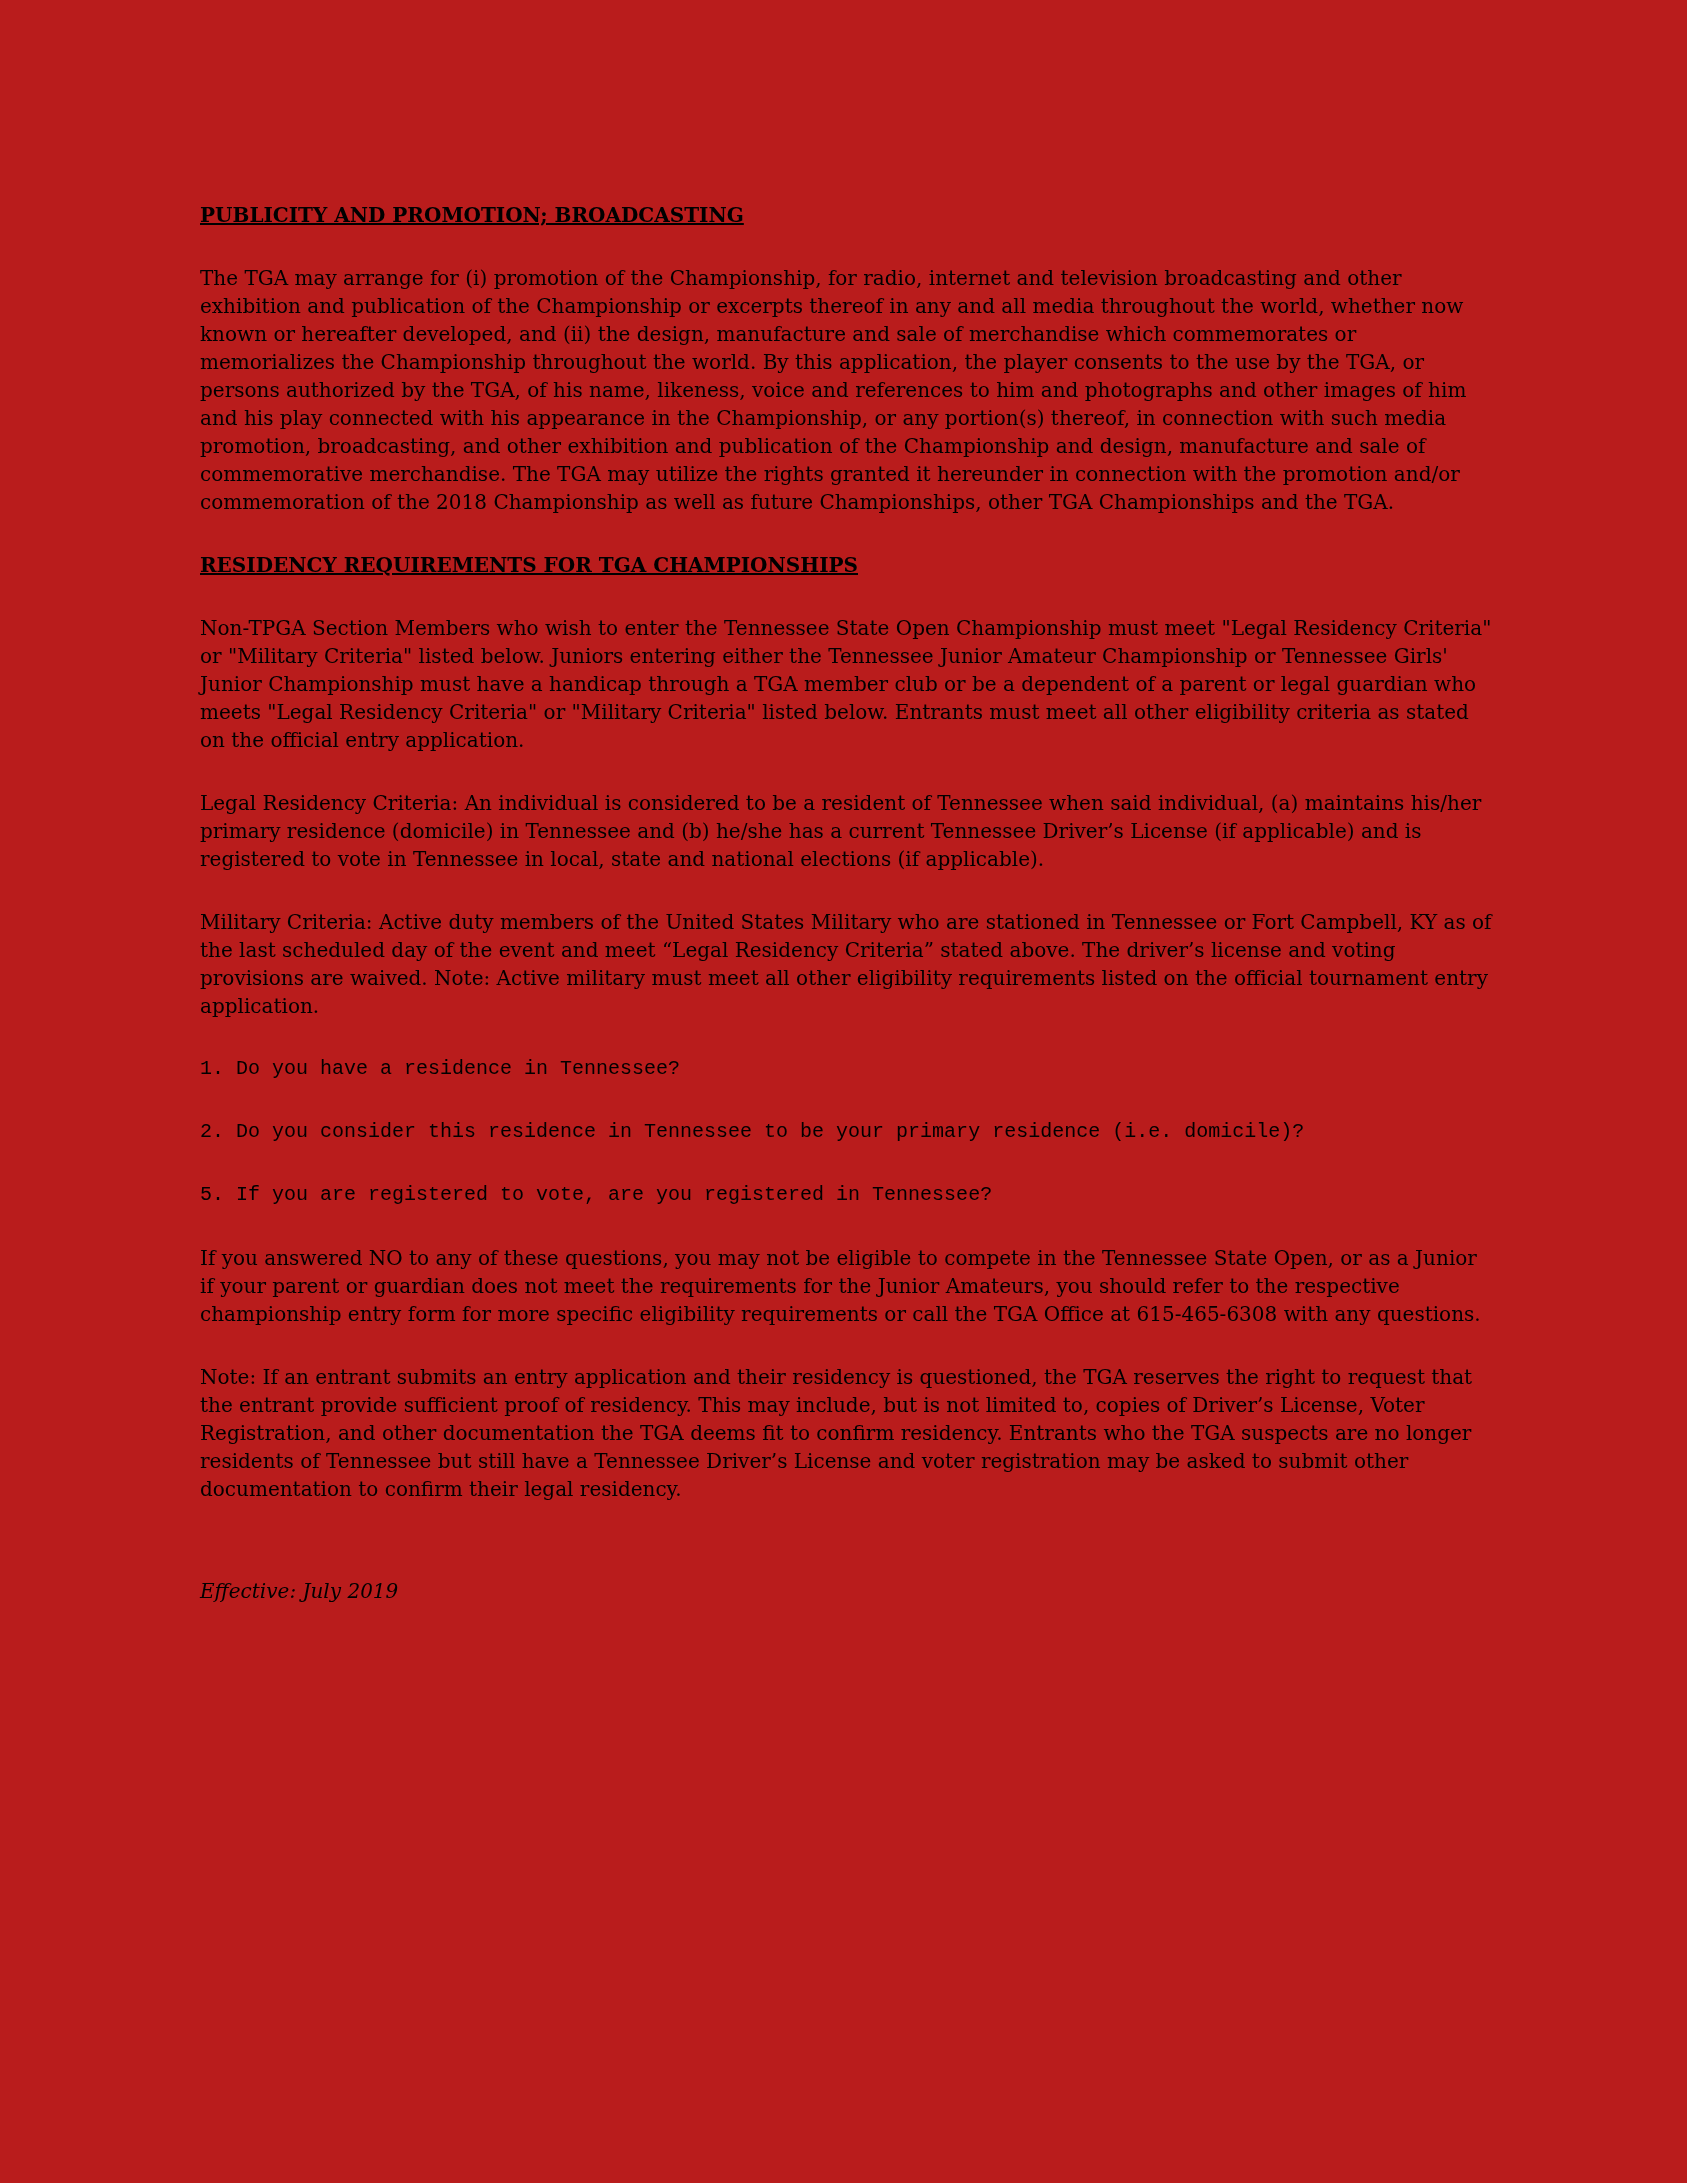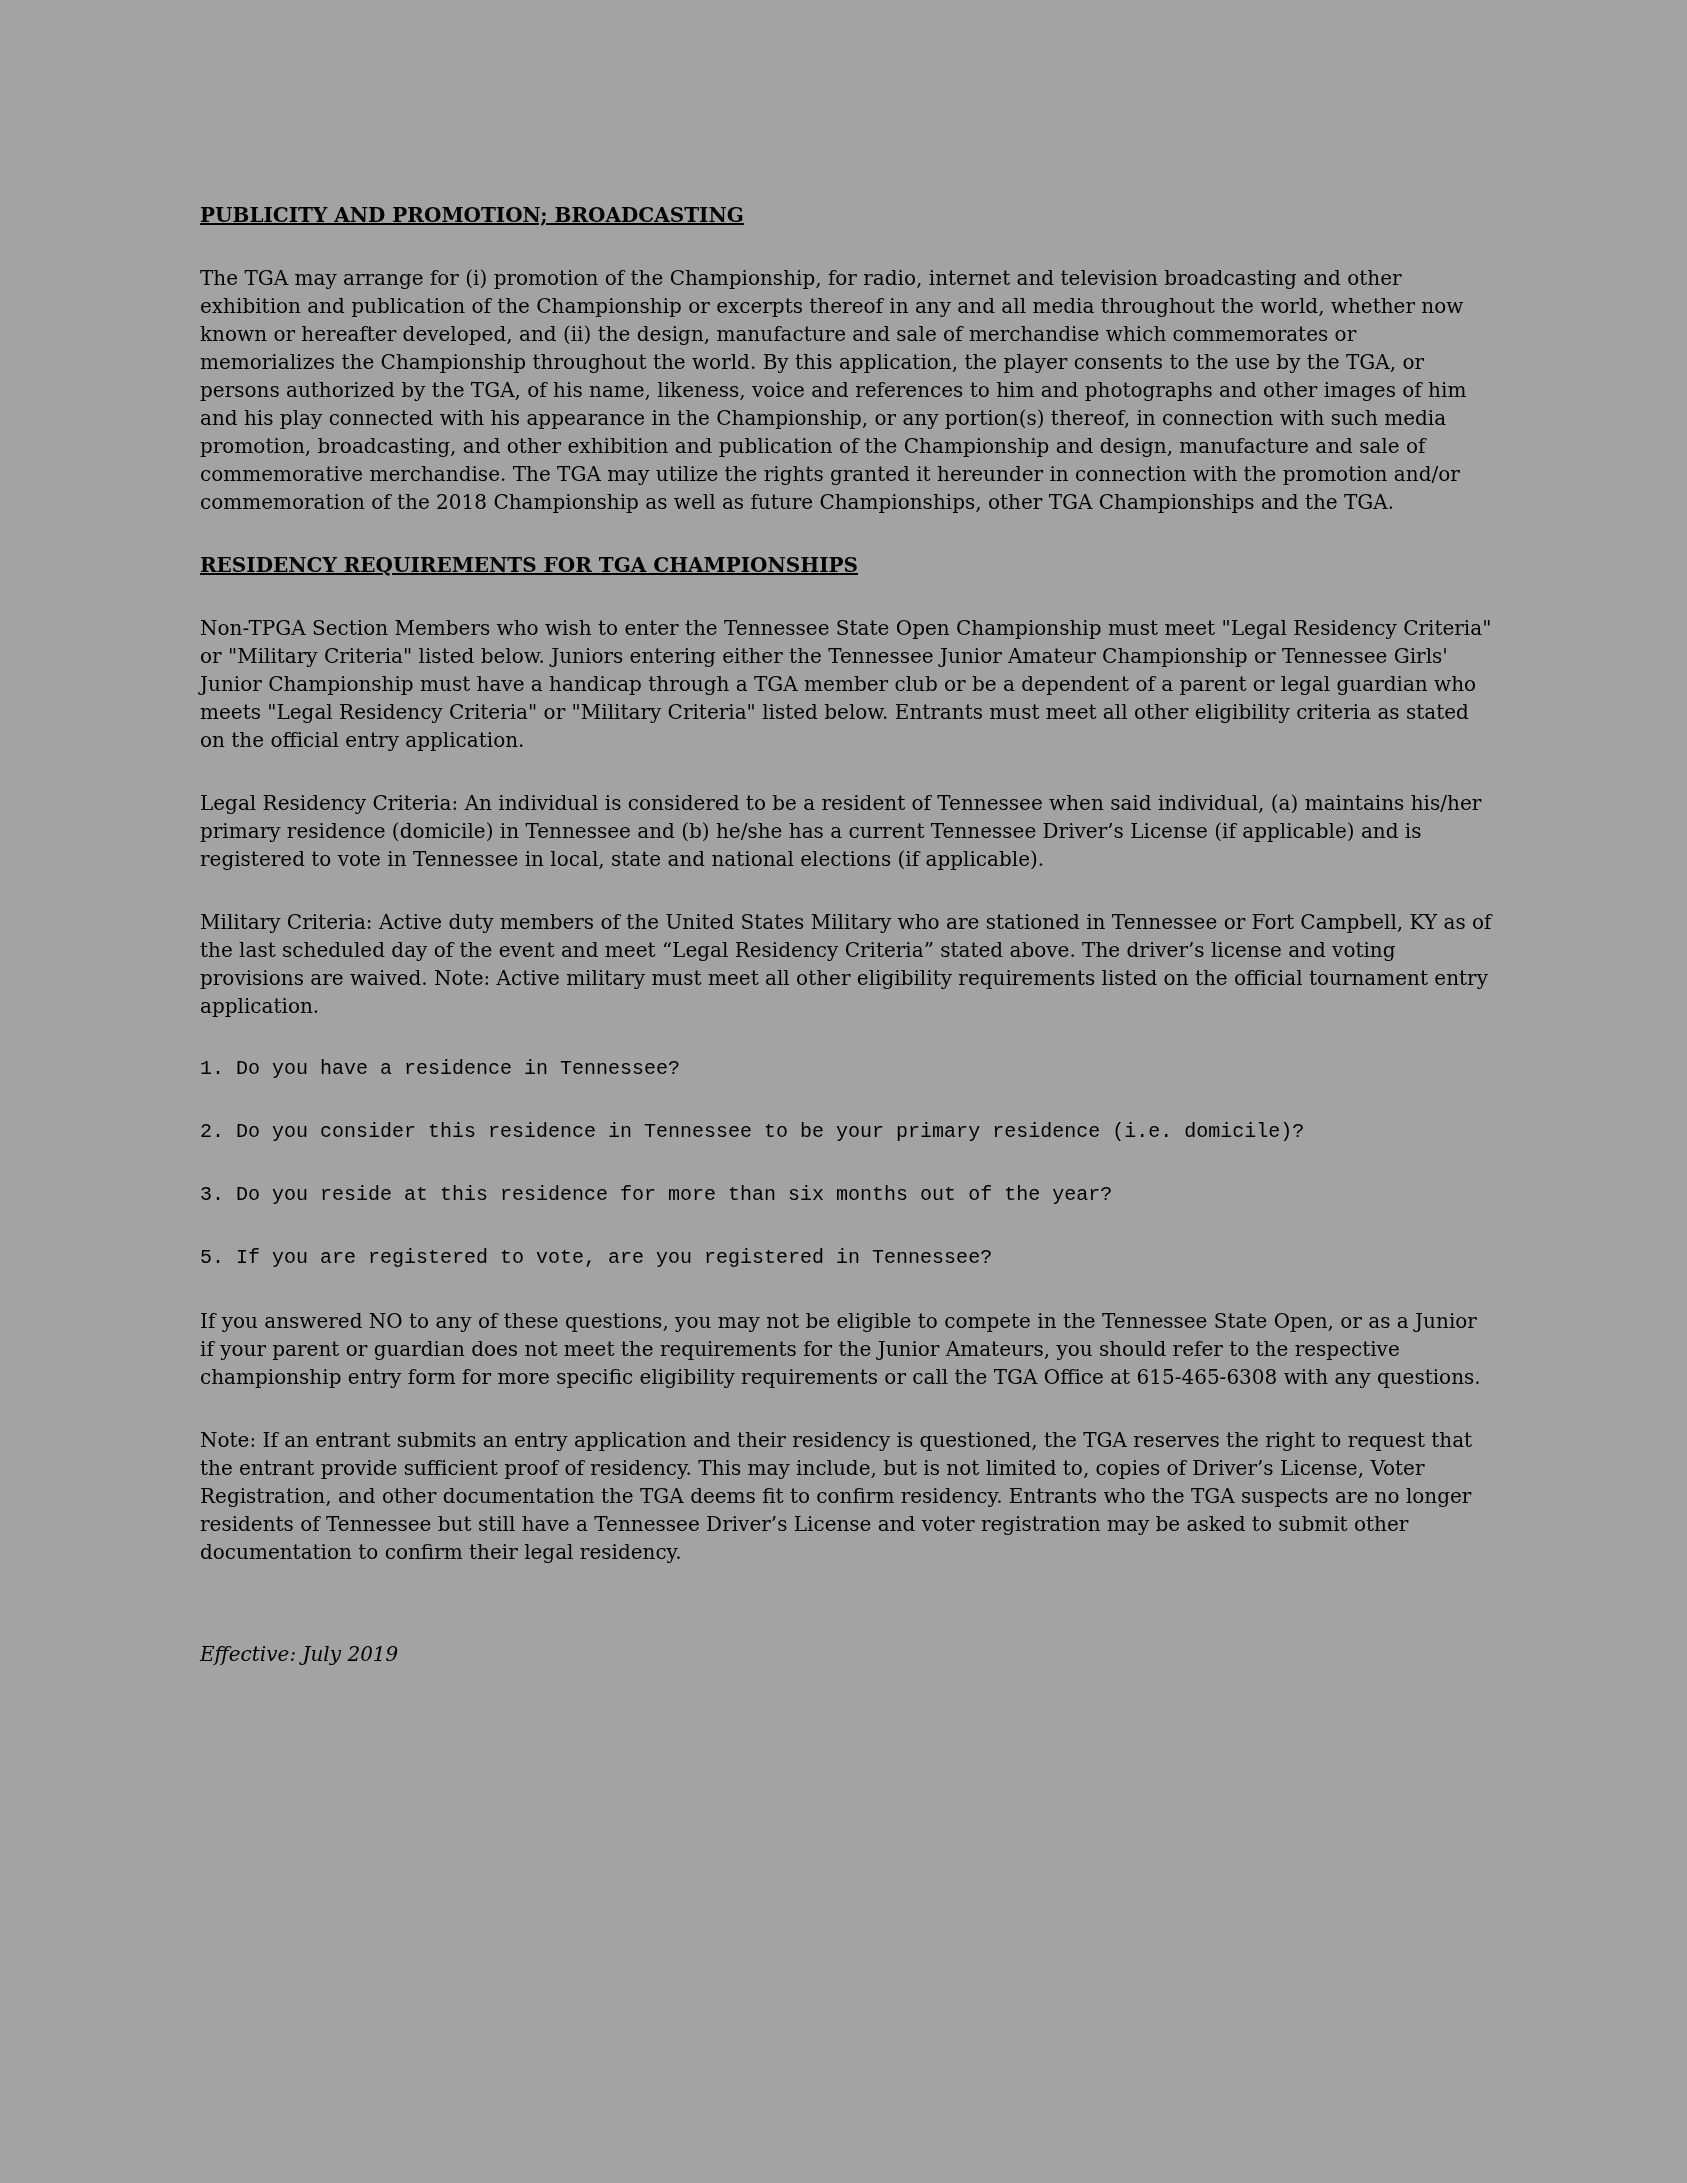--- a/index.html
+++ b/index.html
@@ -4,21 +4,21 @@
 <style>
   html, body {
     margin: 0;
     padding: 0;
     background: #ffffff;
   }
   .page {
     position: relative;
     width: 1687px;
     height: 2183px;
-    background: #a3a3a3;
+    background: #b91c1c;
     color: #000000;
     overflow: hidden;
   }
   .content {
     position: absolute;
     left: 200px;
     top: 201px;
     width: 1292px;
     font-family: "DejaVu Serif", "Liberation Serif", serif;
     font-size: 20px;
@@ -60,21 +60,20 @@
 
     <p class="para">Legal Residency Criteria: An individual is considered to be a resident of Tennessee when said individual, (a) maintains his/her primary residence (domicile) in Tennessee and (b) he/she has a current Tennessee Driver’s License (if applicable) and is registered to vote in Tennessee in local, state and national elections (if applicable).</p>
 
     <p class="para">Military Criteria: Active duty members of the United States Military who are stationed in Tennessee or Fort Campbell, KY as of the last scheduled day of the event and meet “Legal Residency Criteria” stated above. The driver’s license and voting provisions are waived. Note: Active military must meet all other eligibility requirements listed on the official tournament entry application.</p>
 
 
     <p class="question">1. Do you have a residence in Tennessee?</p>
 
     <p class="question">2. Do you consider this residence in Tennessee to be your primary residence (i.e. domicile)?</p>
 
-    <p class="question">3. Do you reside at this residence for more than six months out of the year?</p>
 
 
     <p class="question">5. If you are registered to vote, are you registered in Tennessee?</p>
 
     <p class="para">If you answered NO to any of these questions, you may not be eligible to compete in the Tennessee State Open, or as a Junior if your parent or guardian does not meet the requirements for the Junior Amateurs, you should refer to the respective championship entry form for more specific eligibility requirements or call the TGA Office at 615-465-6308 with any questions.</p>
 
     <p class="para">Note: If an entrant submits an entry application and their residency is questioned, the TGA reserves the right to request that the entrant provide sufficient proof of residency. This may include, but is not limited to, copies of Driver’s License, Voter Registration, and other documentation the TGA deems fit to confirm residency. Entrants who the TGA suspects are no longer residents of Tennessee but still have a Tennessee Driver’s License and voter registration may be asked to submit other documentation to confirm their legal residency.</p>
 
     <p class="effective">Effective: July 2019</p>
 

